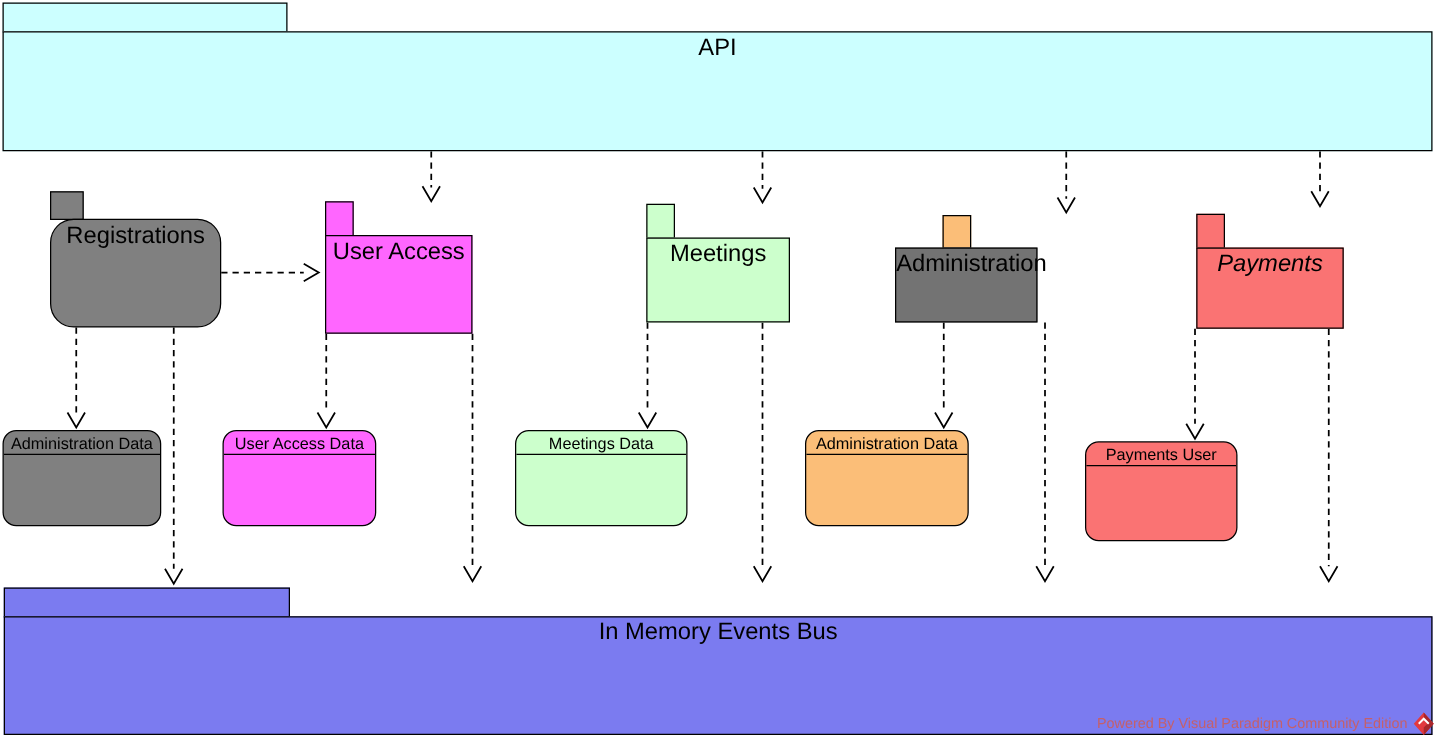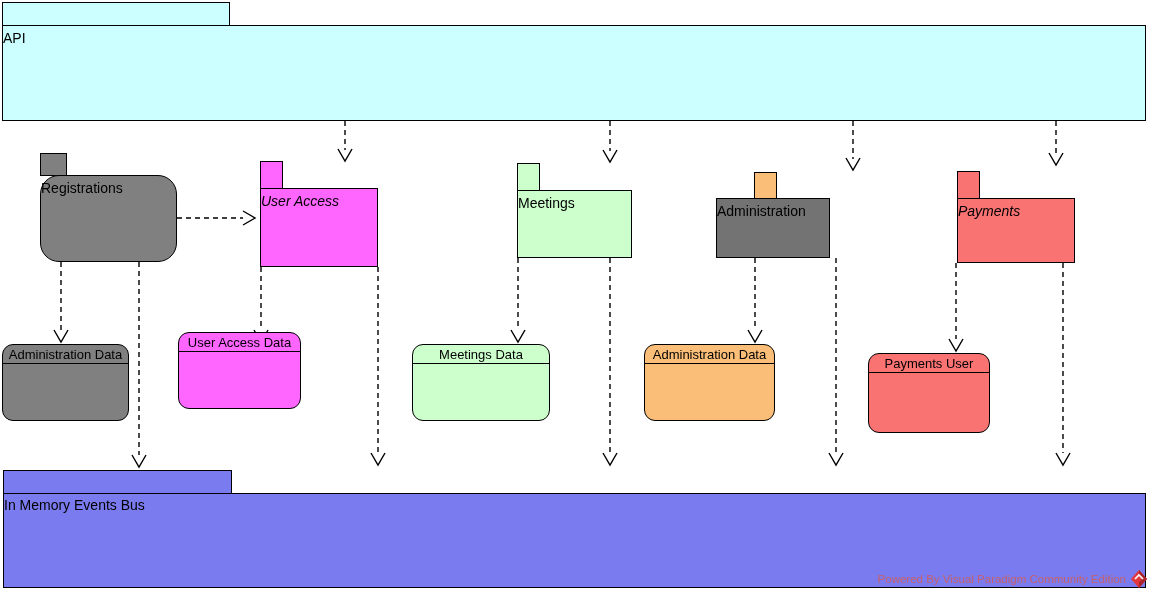--- a/index.html
+++ b/index.html
@@ -5,21 +5,21 @@
   html,body{margin:0;padding:0;background:#fff;}
   .canvas{
     position:relative;width:1152px;height:594px;overflow:hidden;background:#ffffff;
     font-family:"Liberation Sans", sans-serif;color:#000;
   }
   .arrows{position:absolute;left:0;top:0;width:1152px;height:594px;pointer-events:none;}
   .arrows line{stroke:#000;stroke-width:1.4;stroke-dasharray:5 4;}
   .arrows path{stroke:#000;stroke-width:1.4;fill:none;}
   .node{position:absolute;box-sizing:border-box;border:1.4px solid #000;}
   .pkg-tab{position:absolute;box-sizing:border-box;border:1.4px solid #000;}
-  .pkg-label{position:absolute;left:0;right:0;text-align:left;font-size:14px;line-height:15px;}
+  .pkg-label{position:absolute;left:0;right:0;text-align:center;font-size:19px;line-height:15px;}
   .ds{position:absolute;box-sizing:border-box;border:1.4px solid #000;border-radius:11px;overflow:hidden;}
   .ds-header{box-sizing:border-box;height:19px;border-bottom:1.3px solid #000;
     text-align:center;font-size:13px;line-height:17px;padding-top:1px;white-space:nowrap;}
   .watermark{position:absolute;right:4px;bottom:5px;display:flex;align-items:center;gap:4px;
     font-size:11.5px;color:#c4606b;}
   .vp-logo{display:block;}
 </style>
 </head>
 <body>
 
@@ -102,21 +102,21 @@
   <div>
     <div class="pkg-tab" style="left: 40px; top: 153px; width: 27px; height: 23px; background-color: rgb(128, 128, 128);"></div>
     <div class="node" style="left: 40px; top: 175px; width: 137px; height: 87px; background-color: rgb(128, 128, 128); border-radius: 19px;">
       <div class="pkg-label" style="top:5px;">Registrations</div>
     </div>
   </div>
 
   <div>
     <div class="pkg-tab" style="left: 260px; top: 161px; width: 23px; height: 28px; background-color: rgb(255, 102, 255);"></div>
     <div class="node" style="left: 260px; top: 188px; width: 118px; height: 79px; background-color: rgb(255, 102, 255);">
-      <div class="pkg-label" style="top:5px;font-style:italic;">User Access</div>
+      <div class="pkg-label" style="top:5px;">User Access</div>
     </div>
   </div>
 
   <div>
     <div class="pkg-tab" style="left: 517px; top: 163px; width: 23px; height: 28px; background-color: rgb(204, 255, 204);"></div>
     <div class="node" style="left: 517px; top: 190px; width: 115px; height: 68px; background-color: rgb(204, 255, 204);">
       <div class="pkg-label" style="top:5px;">Meetings</div>
     </div>
   </div>
 
@@ -130,21 +130,21 @@
   <div>
     <div class="pkg-tab" style="left: 957px; top: 171px; width: 23px; height: 28px; background-color: rgb(250, 115, 115);"></div>
     <div class="node" style="left: 957px; top: 198px; width: 118px; height: 65px; background-color: rgb(250, 115, 115);">
       <div class="pkg-label" style="top:5px;font-style:italic;">Payments</div>
     </div>
   </div>
 
   <div class="ds" style="left: 2px; top: 344px; width: 127px; height: 77px; background-color: rgb(128, 128, 128);">
     <div class="ds-header">Administration Data</div>
   </div>
-  <div class="ds" style="left: 178px; top: 332px; width: 123px; height: 77px; background-color: rgb(255, 102, 255);">
+  <div class="ds" style="left: 178px; top: 344px; width: 123px; height: 77px; background-color: rgb(255, 102, 255);">
     <div class="ds-header">User Access Data</div>
   </div>
   <div class="ds" style="left: 644px; top: 344px; width: 131px; height: 77px; background-color: rgb(251, 190, 120);">
     <div class="ds-header">Administration Data</div>
   </div>
   <div class="ds" style="left: 412px; top: 344px; width: 138px; height: 77px; background-color: rgb(204, 255, 204);">
     <div class="ds-header">Meetings Data</div>
   </div>
   <div class="ds" style="left: 868px; top: 353px; width: 122px; height: 80px; background-color: rgb(250, 115, 115);">
     <div class="ds-header">Payments User</div>

